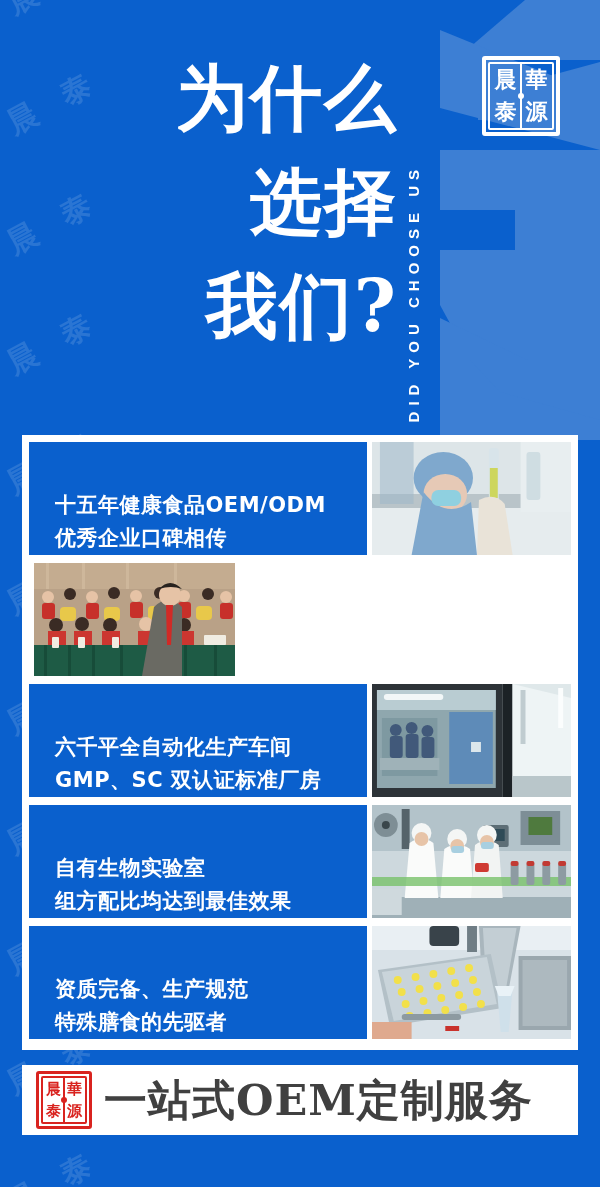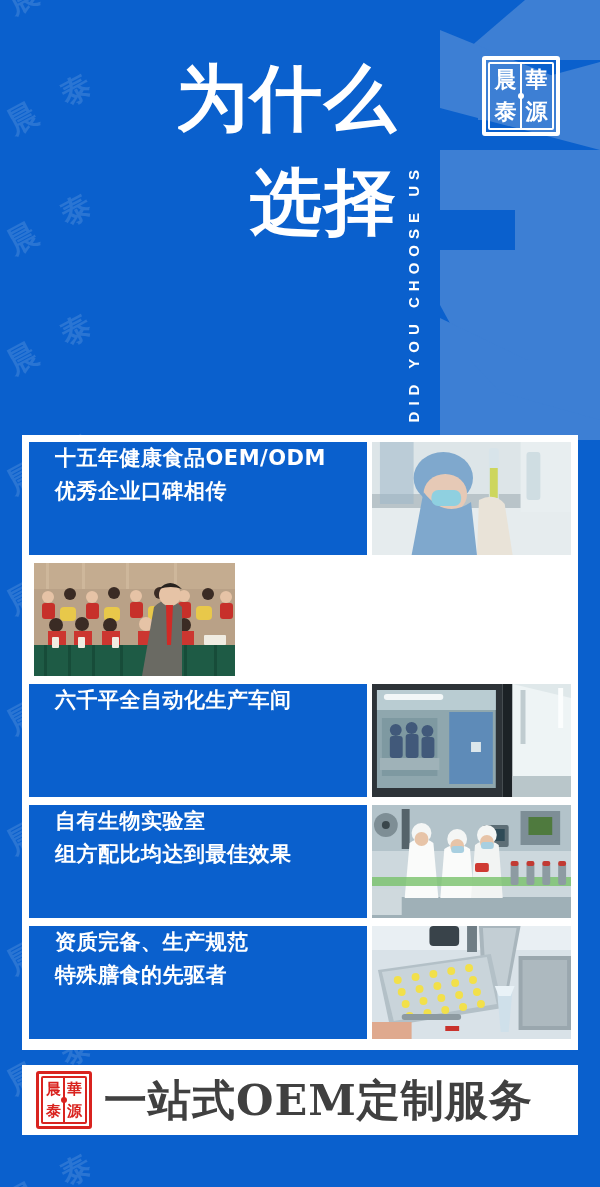--- a/index.html
+++ b/index.html
@@ -66,21 +66,21 @@
 
   
   .panel{
     position:absolute;left:22px;top:435px;width:556px;height:615px;
     background:#ffffff;box-sizing:border-box;padding:7px;z-index:4;
   }
   .cards{display:flex;flex-direction:column;gap:8px;height:100%;}
   .card{display:flex;height:113px;}
   .card .txt{
     width:341px;background:#0a60cd;box-sizing:border-box;
-    padding:0 0 0 26px;display:flex;flex-direction:column;justify-content:flex-start;
+    padding:0 0 0 26px;display:flex;flex-direction:column;justify-content:flex-end;
     color:#ffffff;
   }
   .card .txt .l{
     font-size:21px;line-height:33px;font-weight:700;letter-spacing:.5px;
     font-family:"DejaVu Sans","Liberation Sans",sans-serif;white-space:nowrap;
   }
   .card .pic{width:201px;margin-left:5px;position:relative;overflow:hidden;background:#8a9aa8;}
   .card .pic svg{display:block;width:100%;height:100%;}
 
   
@@ -131,20 +131,21 @@
     <div class="wm-row" style="position:absolute;left:-120px;top:740px;">华 源 晨 泰</div>
     <div class="wm-row" style="position:absolute;left:-120px;top:860px;">华 源 晨 泰</div>
     <div class="wm-row" style="position:absolute;left:-120px;top:980px;">华 源 晨 泰</div>
     <div class="wm-row" style="position:absolute;left:-120px;top:1100px;">华 源 晨 泰</div>
     <div class="wm-row" style="position:absolute;left:-120px;top:1220px;">华 源 晨 泰</div>
   </div>
 
   <div class="headline">
     <div class="line l1">为什么</div>
     <div class="line l2">选择</div>
+    <div class="line l3">我们?</div>
   </div>
 
   <div class="vert-en">
     <span>DID YOU CHOOSE US</span>
   </div>
 
   <div class="seal top">
     <div class="seal-box">
       <div class="outer"></div>
       <div class="inner">
@@ -255,20 +256,21 @@
             <circle cx="136" cy="32" r="11" fill="#e6c3a6"></circle>
             <path d="M125 26 q11 -12 23 0 q-11 -4 -23 0z" fill="#27221e"></path>
             <path d="M132 42 l7 0 l-2 40 h-4 z" fill="#d12a26"></path>
           </svg>
         </div>
       </div>
 
       <div class="card">
         <div class="txt">
           <div class="l">六千平全自动化生产车间</div>
+          <div class="l">GMP、SC 双认证标准厂房</div>
         </div>
         <div class="pic">
           <svg viewBox="0 0 201 113" preserveAspectRatio="none" xmlns="http://www.w3.org/2000/svg">
             <rect width="201" height="113" fill="#c8d2d6"></rect>
             <rect x="0" y="0" width="132" height="113" fill="#2d3338"></rect>
             <rect x="5" y="6" width="120" height="98" fill="#8fa7ae"></rect>
             <rect x="5" y="6" width="120" height="20" fill="#b9ccd2"></rect>
             <rect x="12" y="10" width="60" height="6" rx="3" fill="#f2f7f8"></rect>
             <rect x="10" y="34" width="56" height="58" fill="#7e99a1"></rect>
             <g fill="#41597a">

